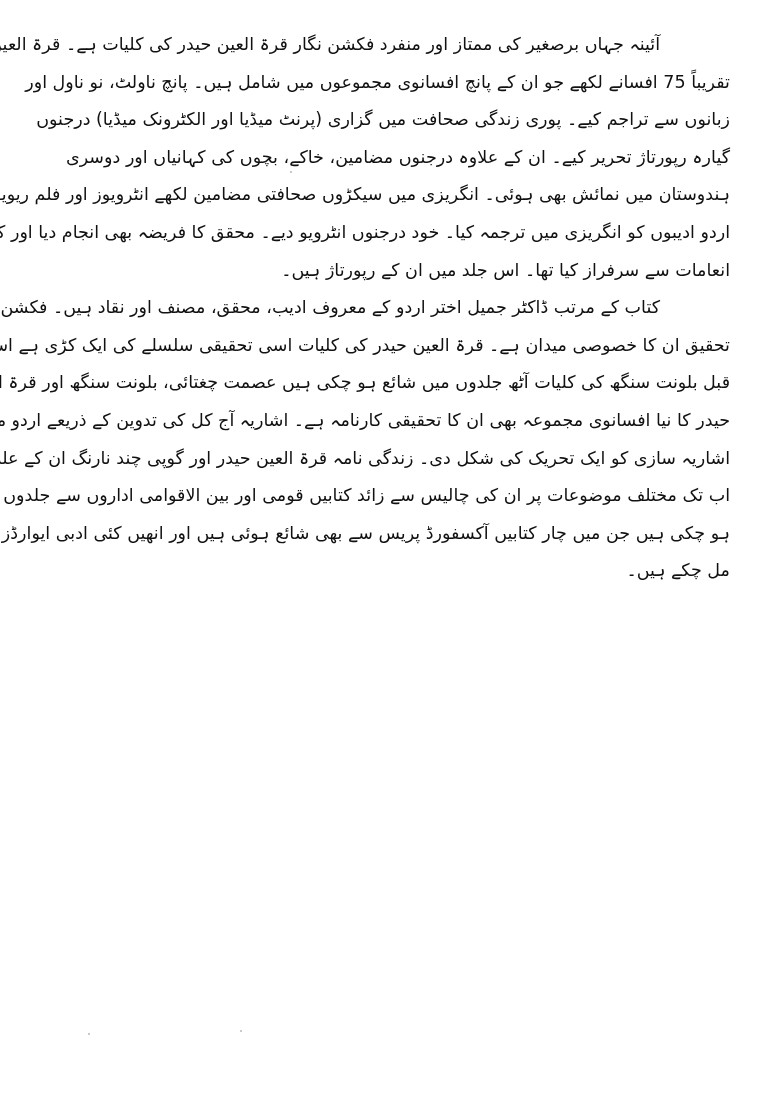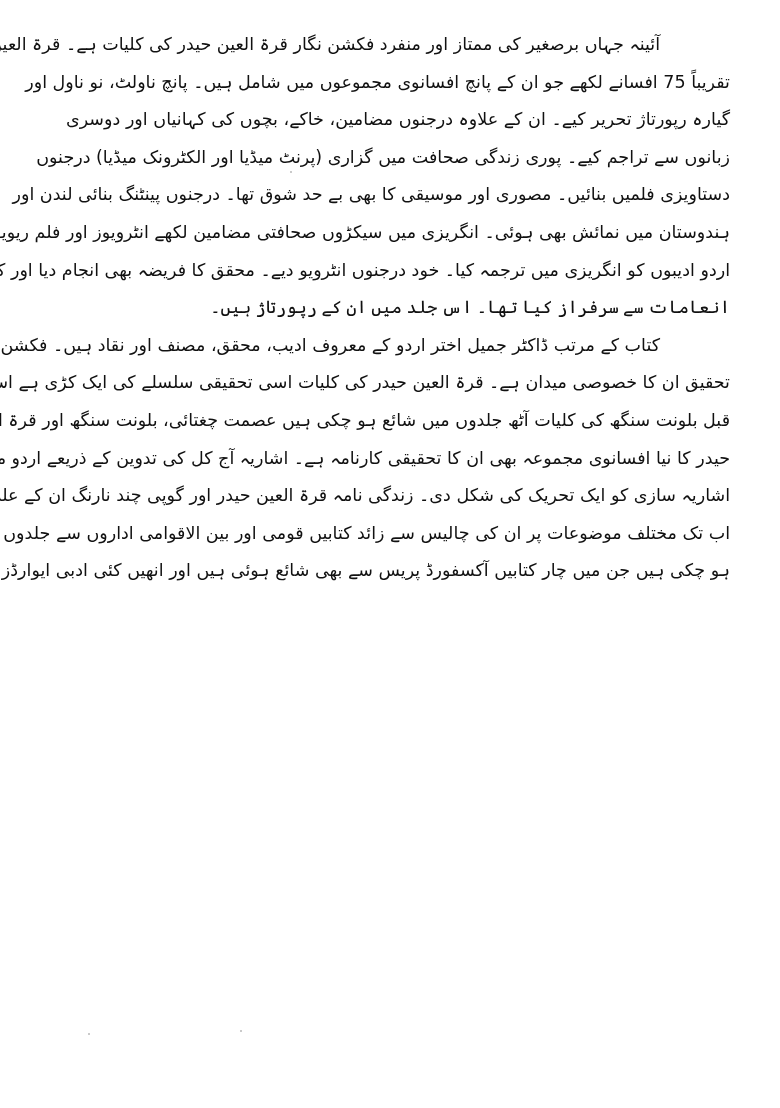--- a/index.html
+++ b/index.html
@@ -33,53 +33,52 @@
     white-space: nowrap;
     text-align: justify;
     text-align-last: justify;
     direction: rtl;
   }
   .line.indent {
     padding-right: 70px;
   }
   .line.last {
     text-align-last: right;
-    font-family: Liberation Serif, serif;
   }
   .speck {
     position: absolute;
     width: 2px;
     height: 2px;
     background: #b8b8b8;
     border-radius: 50%;
   }
 </style>
 </head>
 <body>
 
 <div class="page">
 
   <p class="paragraph">
     <span class="line indent">آئینہ جہاں برصغیر کی ممتاز اور منفرد فکشن نگار قرۃ العین حیدر کی کلیات ہے۔ قرۃ العین حیدر نے</span>
     <span class="line">تقریباً 75 افسانے لکھے جو ان کے پانچ افسانوی مجموعوں میں شامل ہیں۔ پانچ ناولٹ، نو ناول اور</span>
+    <span class="line">زبانوں سے تراجم کیے۔ پوری زندگی صحافت میں گزاری (پرنٹ میڈیا اور الکٹرونک میڈیا) درجنوں</span>
     <span class="line">گیارہ رپورتاژ تحریر کیے۔ ان کے علاوہ درجنوں مضامین، خاکے، بچوں کی کہانیاں اور دوسری</span>
-    <span class="line">زبانوں سے تراجم کیے۔ پوری زندگی صحافت میں گزاری (پرنٹ میڈیا اور الکٹرونک میڈیا) درجنوں</span>
-    <span class="line">دستاویزی فلمیں بنائیں۔ مصوری اور موسیقی کا بھی بے حد شوق تھا۔ درجنوں پینٹنگ بنائی لندن اور</span>
     <span class="line">ہندوستان میں نمائش بھی ہوئی۔ انگریزی میں سیکڑوں صحافتی مضامین لکھے انٹرویوز اور فلم ریویو کیے،</span>
     <span class="line">اردو ادیبوں کو انگریزی میں ترجمہ کیا۔ خود درجنوں انٹرویو دیے۔ محقق کا فریضہ بھی انجام دیا اور کئی</span>
     <span class="line last">انعامات سے سرفراز کیا تھا۔ اس جلد میں ان کے رپورتاژ ہیں۔</span>
   </p>
 
   <p class="paragraph">
     <span class="line indent">کتاب کے مرتب ڈاکٹر جمیل اختر اردو کے معروف ادیب، محقق، مصنف اور نقاد ہیں۔ فکشن کی</span>
     <span class="line">تحقیق ان کا خصوصی میدان ہے۔ قرۃ العین حیدر کی کلیات اسی تحقیقی سلسلے کی ایک کڑی ہے اس سے</span>
     <span class="line">قبل بلونت سنگھ کی کلیات آٹھ جلدوں میں شائع ہو چکی ہیں عصمت چغتائی، بلونت سنگھ اور قرۃ العین</span>
     <span class="line">حیدر کا نیا افسانوی مجموعہ بھی ان کا تحقیقی کارنامہ ہے۔ اشاریہ آج کل کی تدوین کے ذریعے اردو میں</span>
     <span class="line">اشاریہ سازی کو ایک تحریک کی شکل دی۔ زندگی نامہ قرۃ العین حیدر اور گوپی چند نارنگ ان کے علمی</span>
     <span class="line">اب تک مختلف موضوعات پر ان کی چالیس سے زائد کتابیں قومی اور بین الاقوامی اداروں سے جلدوں</span>
     <span class="line">ہو چکی ہیں جن میں چار کتابیں آکسفورڈ پریس سے بھی شائع ہوئی ہیں اور انھیں کئی ادبی ایوارڈز بھی</span>
+    <span class="line last">مل چکے ہیں۔</span>
   </p>
 
 </div>
 
 <div class="speck" style="left:290px; top:171px;"></div>
 <div class="speck" style="left:240px; top:1030px;"></div>
 <div class="speck" style="left:88px; top:1033px;"></div>
 
 </body></html>

